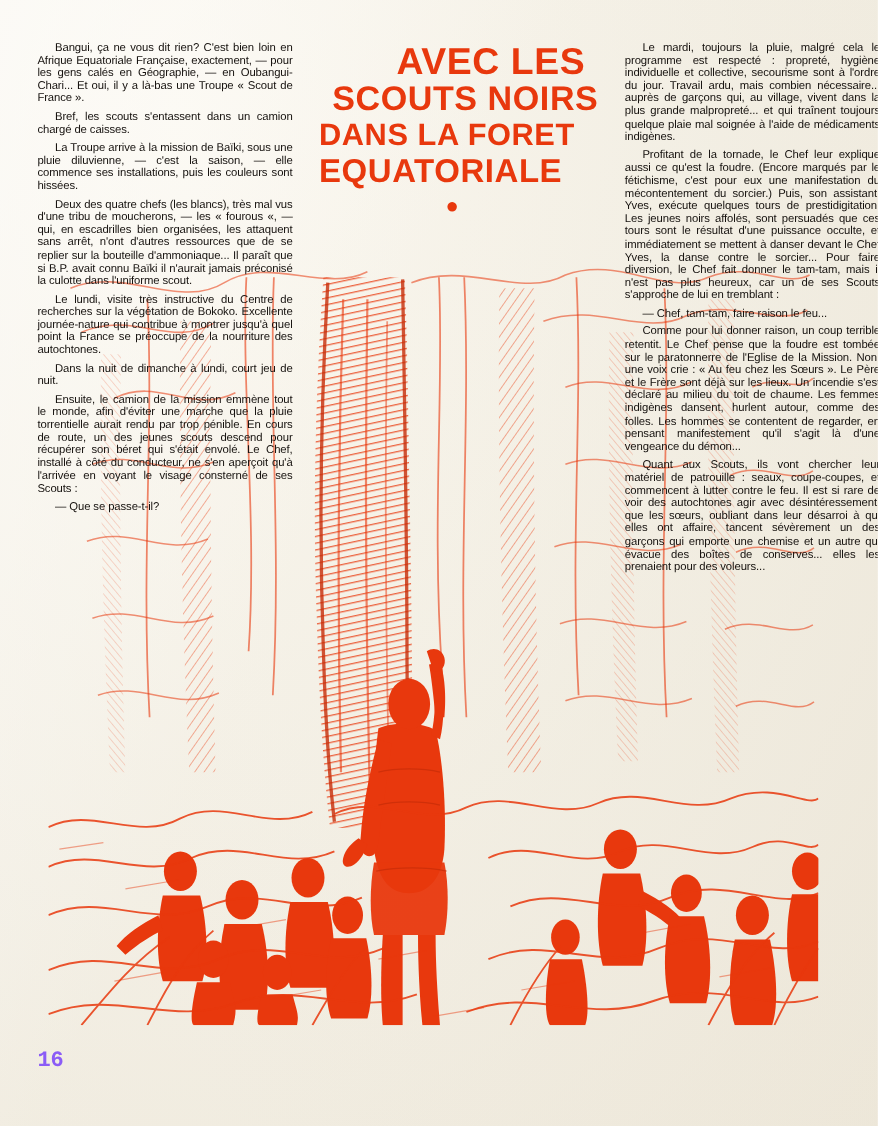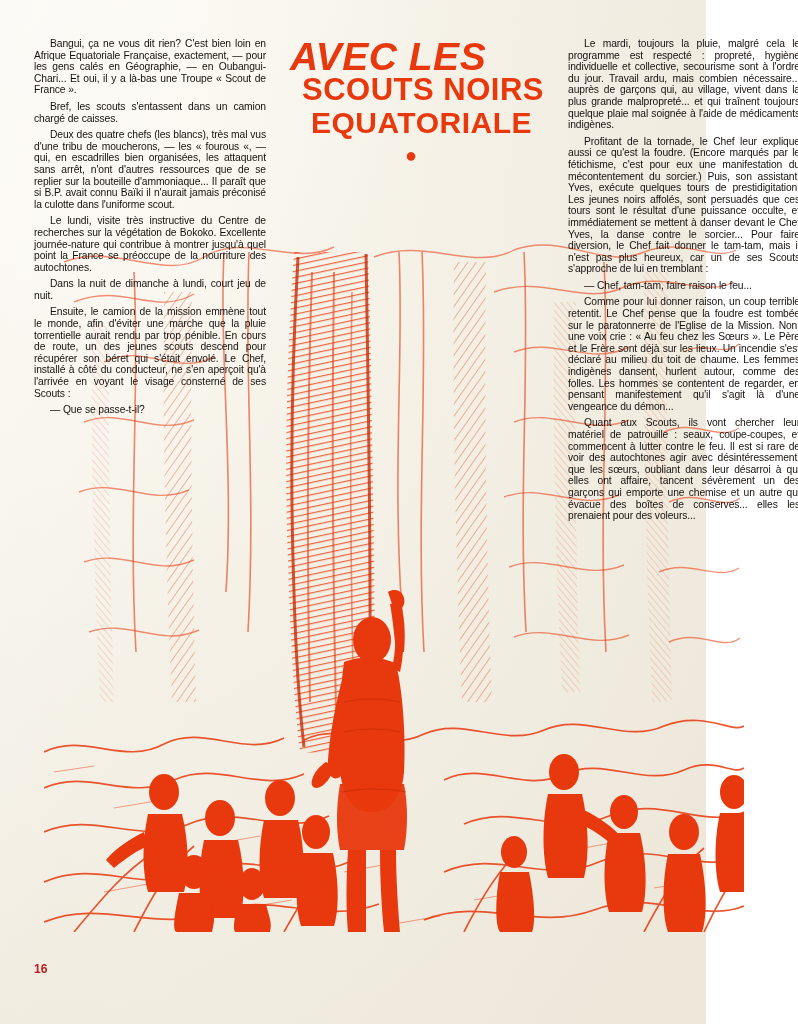--- a/index.html
+++ b/index.html
@@ -9,21 +9,21 @@
   }
   body {
     width: 798px;
     height: 1024px;
     overflow: hidden;
     font-family: "Liberation Sans", sans-serif;
     color: #1a1a1a;
   }
   .page {
     position: relative;
-    width: 706px;
+    width: 798px;
     height: 1024px;
     background: #f4f0e6;
     box-sizing: border-box;
   }
   .paper-tex {
     position: absolute;
     inset: 0;
     background:
       linear-gradient(115deg, rgba(255,255,255,0.55) 0%, rgba(246,242,232,0.2) 40%, rgba(238,232,218,0.35) 100%),
       radial-gradient(ellipse at 20% 10%, #fbf8f0 0%, #f2eee3 55%, #ece6d8 100%);
@@ -69,27 +69,26 @@
   .headline .hl-line {
     font-family: "Liberation Sans", sans-serif;
     font-weight: bold;
     color: #e8380d;
     font-size: 31px;
     line-height: 33px;
     letter-spacing: 0.5px;
     white-space: nowrap;
   }
   .headline .hl-line.l1 {
-    text-align: left;
-    font-size: 39px;
-    font-style: italic;
+    text-align: right;
+    font-size: 34px;
   }
   .headline .hl-line.l2 { font-size: 31px; margin-left: 12px; }
   .headline .hl-line.l3 { font-size: 28px; }
-  .headline .hl-line.l4 { font-size: 30px; text-align: right; }
+  .headline .hl-line.l4 { font-size: 30px; }
   .hl-dot {
     text-align: center;
     color: #e8380d;
     font-size: 20px;
     line-height: 20px;
     margin-top: 6px;
   }
   .illus-wrap {
     position: absolute;
     left: 34px;
@@ -102,24 +101,24 @@
     position: absolute;
     left: 10px;
     top: 0;
     width: 700px;
     height: 700px;
   }
   .page-number {
     position: absolute;
     left: 34px;
     bottom: 48px;
-    font-size: 12px;
+    font-size: 20px;
     font-weight: bold;
-    color: #b91c1c;
-    font-family: Liberation Sans, sans-serif;
+    color: #8b5cf6;
+    font-family: Liberation Mono, monospace;
   }
   .mid-text-block {
     position: relative;
     z-index: 2;
   }
   .col-left, .col-right {
     position: relative;
     z-index: 3;
   }
   .col-right { margin-left: 18px; }
@@ -294,31 +293,33 @@
       </g>
     </svg>
   </div>
 
   <div class="content">
     <div class="cols">
 
       <div class="col col-left">
         <p class="body">Bangui, ça ne vous dit rien? C'est bien loin en Afrique Equatoriale Française, exactement, — pour les gens calés en Géographie, — en Oubangui-Chari... Et oui, il y a là-bas une Troupe « Scout de France ».</p>
         <p class="body">Bref, les scouts s'entassent dans un camion chargé de caisses.</p>
+        <p class="body">La Troupe arrive à la mission de Baïki, sous une pluie diluvienne, — c'est la saison, — elle commence ses installations, puis les couleurs sont hissées.</p>
         <p class="body">Deux des quatre chefs (les blancs), très mal vus d'une tribu de moucherons, — les « fourous «, — qui, en escadrilles bien organisées, les attaquent sans arrêt, n'ont d'autres ressources que de se replier sur la bouteille d'ammoniaque... Il paraît que si B.P. avait connu Baïki il n'aurait jamais préconisé la culotte dans l'uniforme scout.</p>
         <p class="body">Le lundi, visite très instructive du Centre de recherches sur la végétation de Bokoko. Excellente journée-nature qui contribue à montrer jusqu'à quel point la France se préoccupe de la nourriture des autochtones.</p>
         <p class="body">Dans la nuit de dimanche à lundi, court jeu de nuit.</p>
         <p class="body">Ensuite, le camion de la mission emmène tout le monde, afin d'éviter une marche que la pluie torrentielle aurait rendu par trop pénible. En cours de route, un des jeunes scouts descend pour récupérer son béret qui s'était envolé. Le Chef, installé à côté du conducteur, ne s'en aperçoit qu'à l'arrivée en voyant le visage consterné de ses Scouts :</p>
         <p class="body">— Que se passe-t-il?</p>
       </div>
 
       <div class="col col-mid">
         <div class="headline mid-text-block">
           <div class="hl-line l1">AVEC LES</div>
           <div class="hl-line l2">SCOUTS NOIRS</div>
+          <div class="hl-line l3">DANS LA FORET</div>
           <div class="hl-line l4">EQUATORIALE</div>
           <div class="hl-dot">●</div>
         </div>
       </div>
 
       <div class="col col-right">
         <p class="body">Le mardi, toujours la pluie, malgré cela le programme est respecté : propreté, hygiène individuelle et collective, secourisme sont à l'ordre du jour. Travail ardu, mais combien nécessaire... auprès de garçons qui, au village, vivent dans la plus grande malpropreté... et qui traînent toujours quelque plaie mal soignée à l'aide de médicaments indigènes.</p>
         <p class="body">Profitant de la tornade, le Chef leur explique aussi ce qu'est la foudre. (Encore marqués par le fétichisme, c'est pour eux une manifestation du mécontentement du sorcier.) Puis, son assistant, Yves, exécute quelques tours de prestidigitation. Les jeunes noirs affolés, sont persuadés que ces tours sont le résultat d'une puissance occulte, et immédiatement se mettent à danser devant le Chef Yves, la danse contre le sorcier... Pour faire diversion, le Chef fait donner le tam-tam, mais il n'est pas plus heureux, car un de ses Scouts s'approche de lui en tremblant :</p>
         <p class="body">— Chef, tam-tam, faire raison le feu...</p>
         <p class="body">Comme pour lui donner raison, un coup terrible retentit. Le Chef pense que la foudre est tombée sur le paratonnerre de l'Eglise de la Mission. Non, une voix crie : « Au feu chez les Sœurs ». Le Père et le Frère sont déjà sur les lieux. Un incendie s'est déclaré au milieu du toit de chaume. Les femmes indigènes dansent, hurlent autour, comme des folles. Les hommes se contentent de regarder, en pensant manifestement qu'il s'agit là d'une vengeance du démon...</p>

